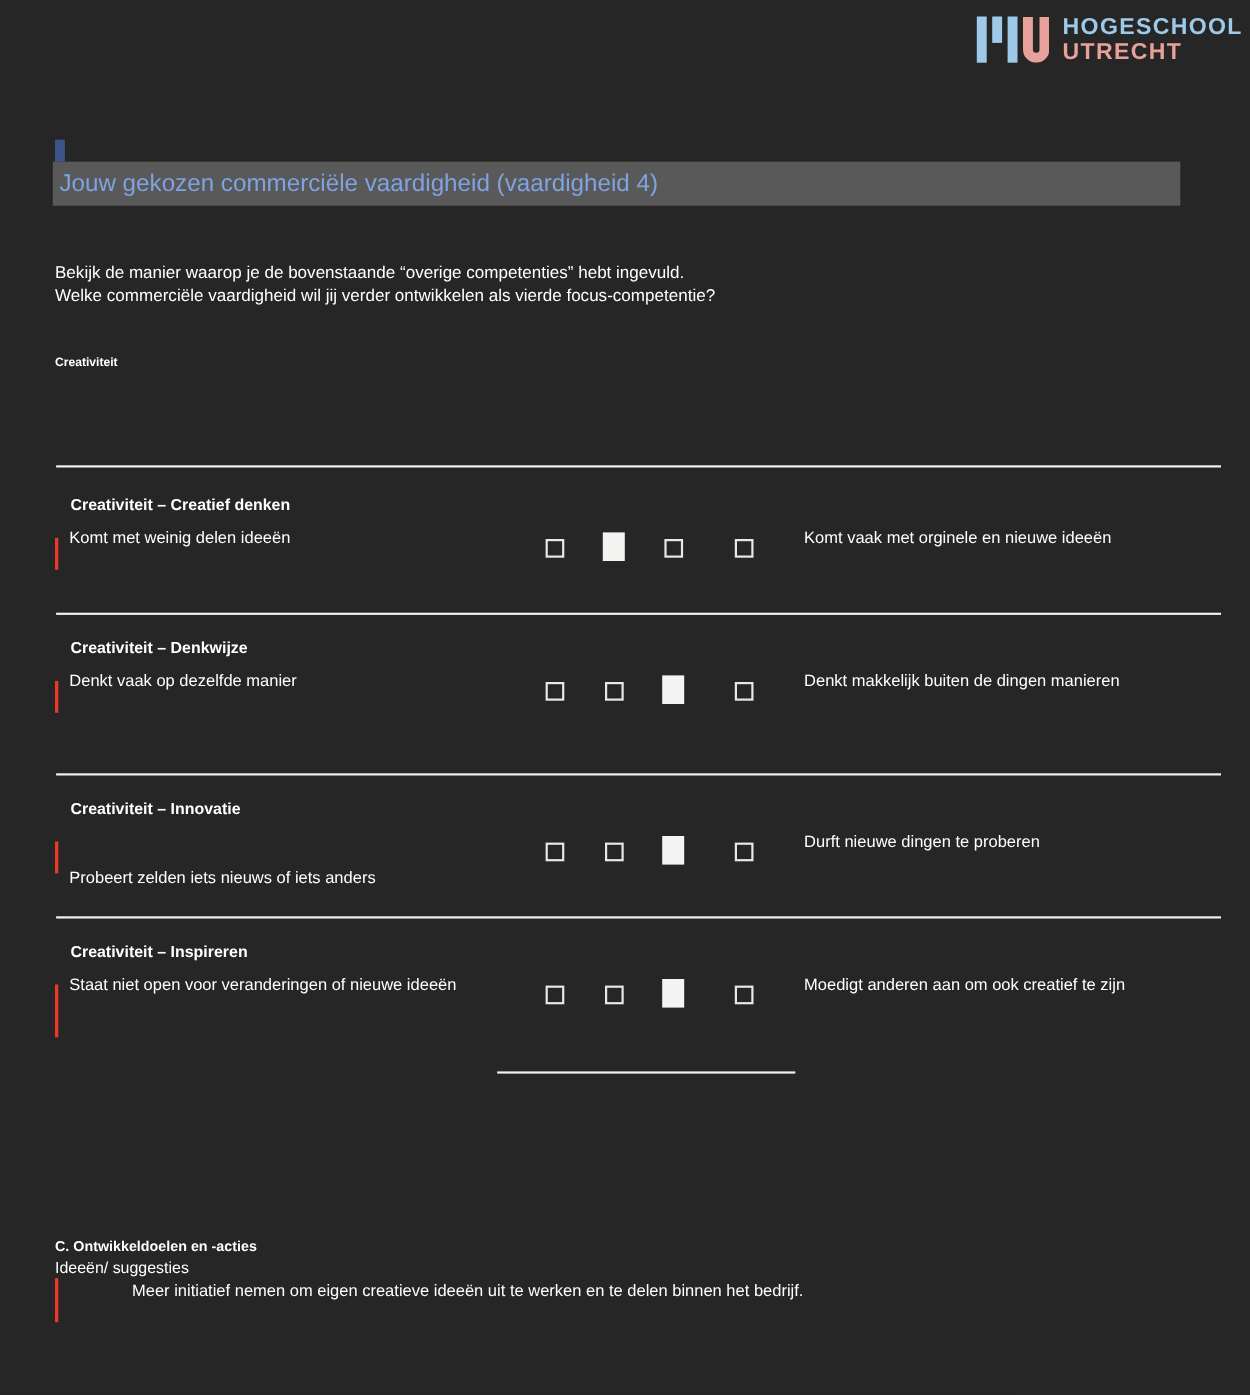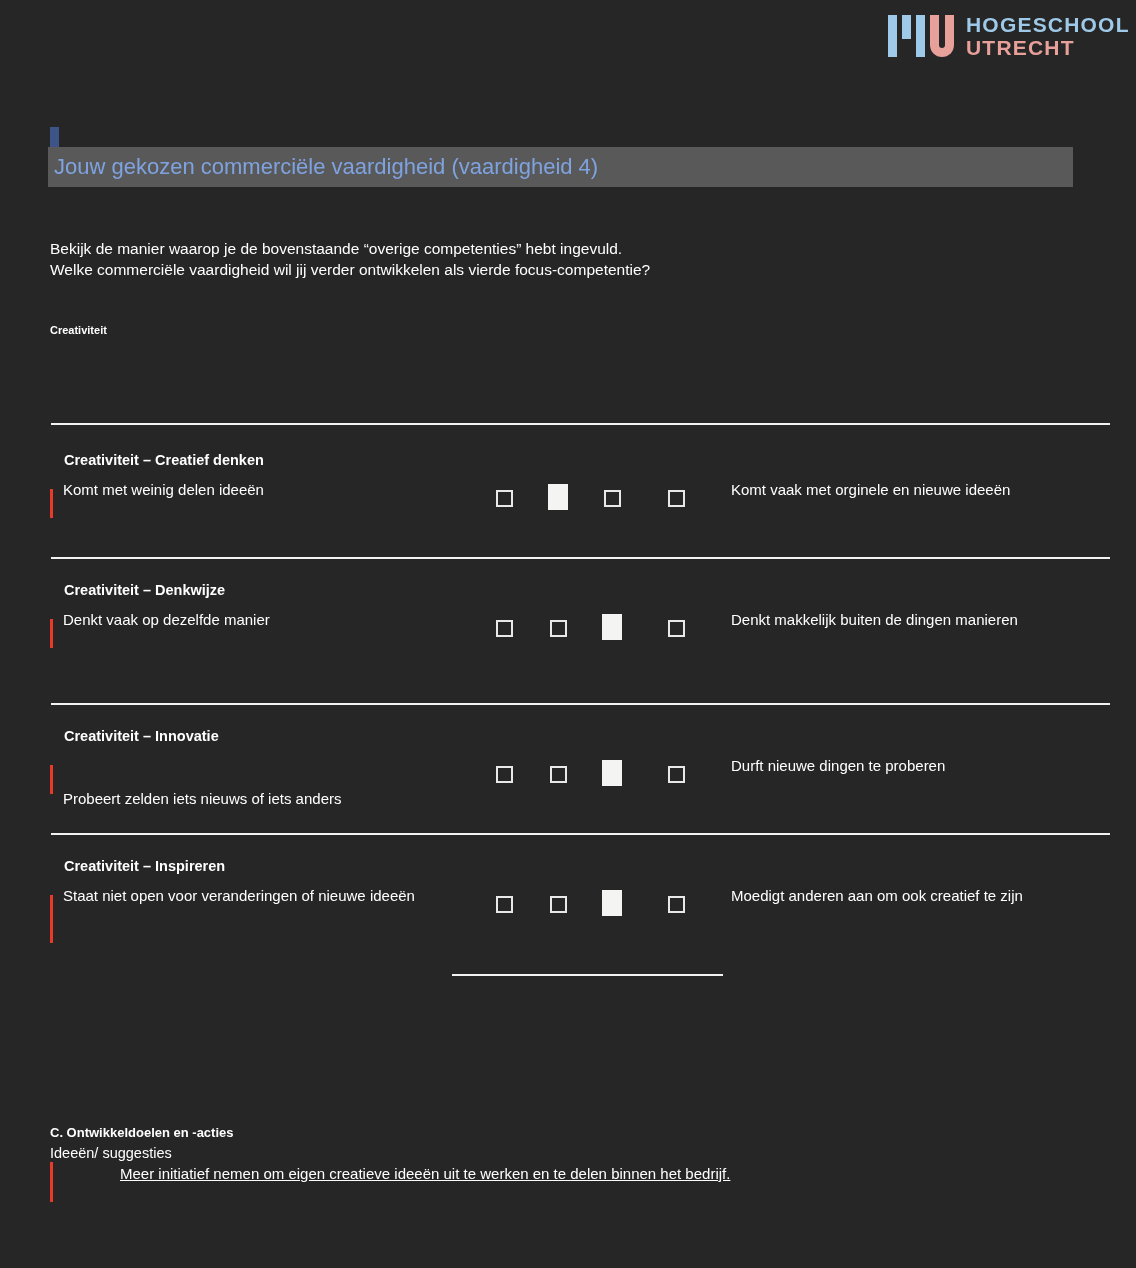--- a/index.html
+++ b/index.html
@@ -150,21 +150,20 @@
     position: absolute;
     left: 50px; top: 1162px;
     width: 3px; height: 40px;
     background: #e8392a;
   }
   .foot-answer {
     position: absolute;
     left: 120px; top: 1165px;
     font-size: 15px;
     white-space: nowrap;
-    text-decoration: underline;
   }
 </style>
 </head>
 <body>
 
 <div class="logo">
   <div class="logo-mark">
     <div class="lm-bar"></div>
     <div class="lm-bar short"></div>
     <div class="lm-bar"></div>

